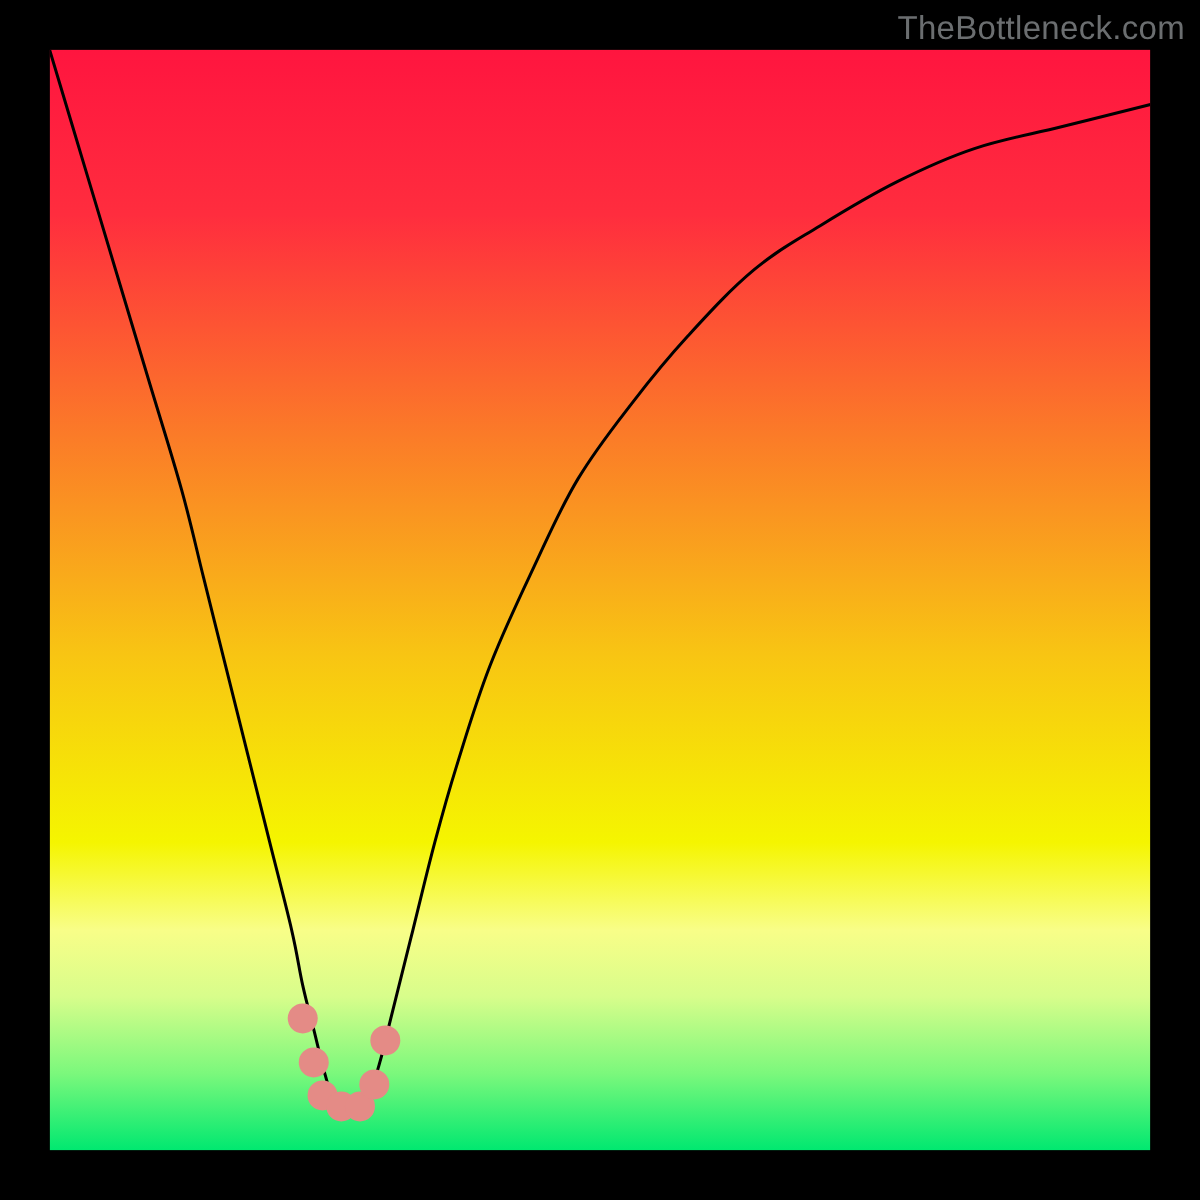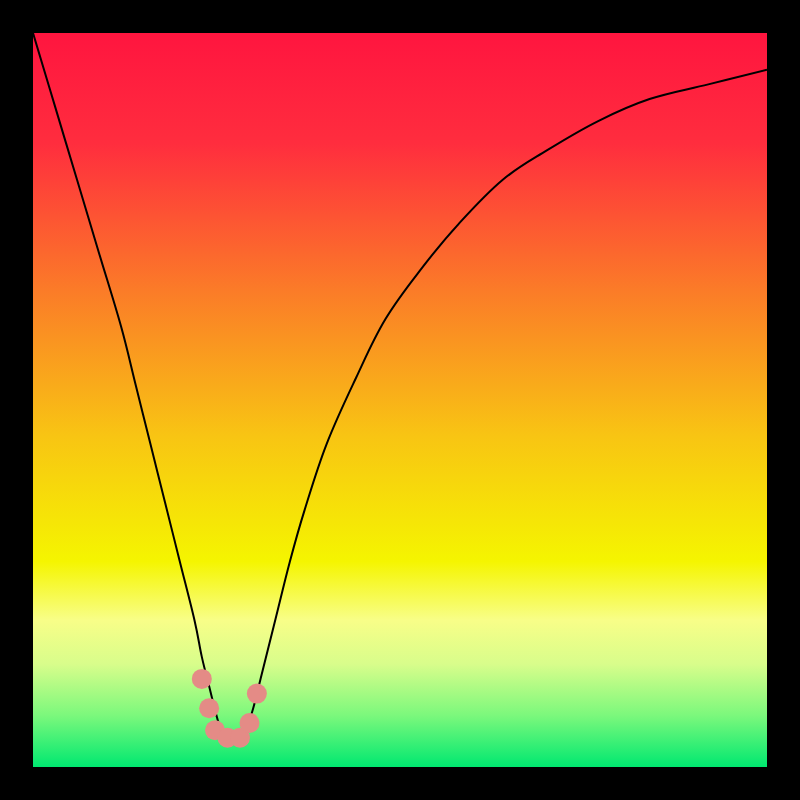--- a/index.html
+++ b/index.html
@@ -34,20 +34,21 @@
     font-size: 22px;
     font-weight: 400;
     letter-spacing: 0.2px;
   }
   svg { display: block; }
 </style>
 </head>
 <body>
 
 <div class="frame">
+  <div class="watermark">TheBottleneck.com</div>
   <div class="plot">
     <svg id="chart-svg" width="734" height="734" viewBox="0 0 734 734" preserveAspectRatio="none">
       <defs>
         <linearGradient id="bg-grad" x1="0" y1="0" x2="0" y2="1">
             <stop offset="0%" stop-color="#ff153f"></stop>
             <stop offset="15%" stop-color="#ff2d3e"></stop>
             <stop offset="35%" stop-color="#fb7b28"></stop>
             <stop offset="55.00000000000001%" stop-color="#f8c513"></stop>
             <stop offset="72%" stop-color="#f5f500"></stop>
             <stop offset="80%" stop-color="#f8fe88"></stop>

